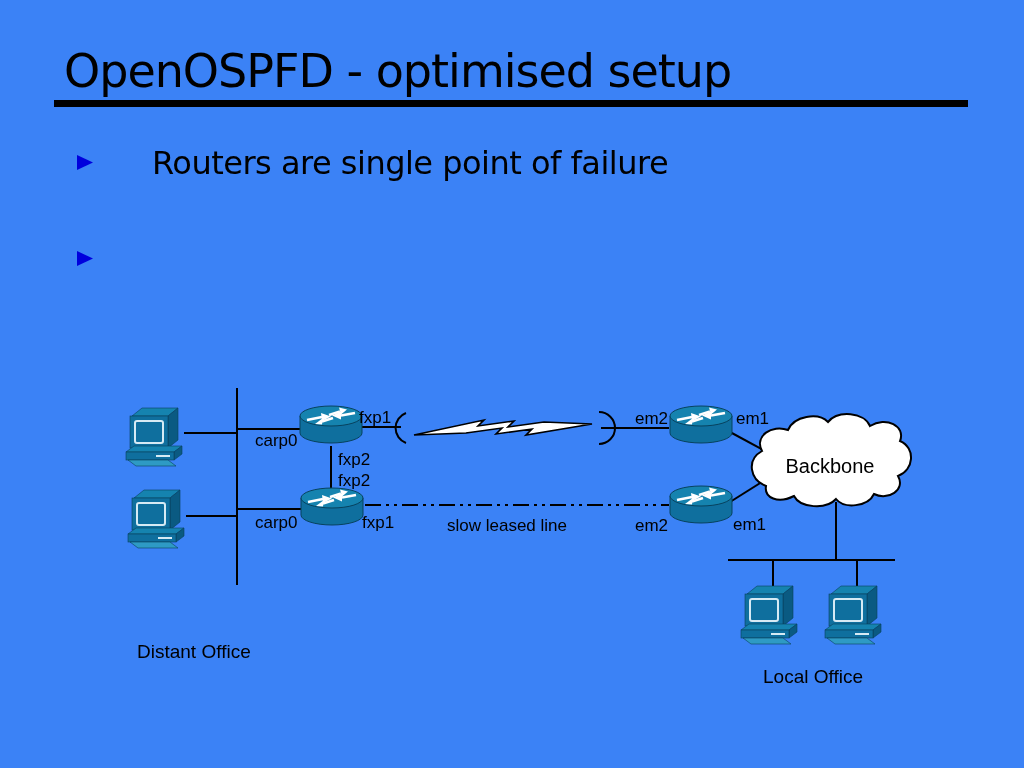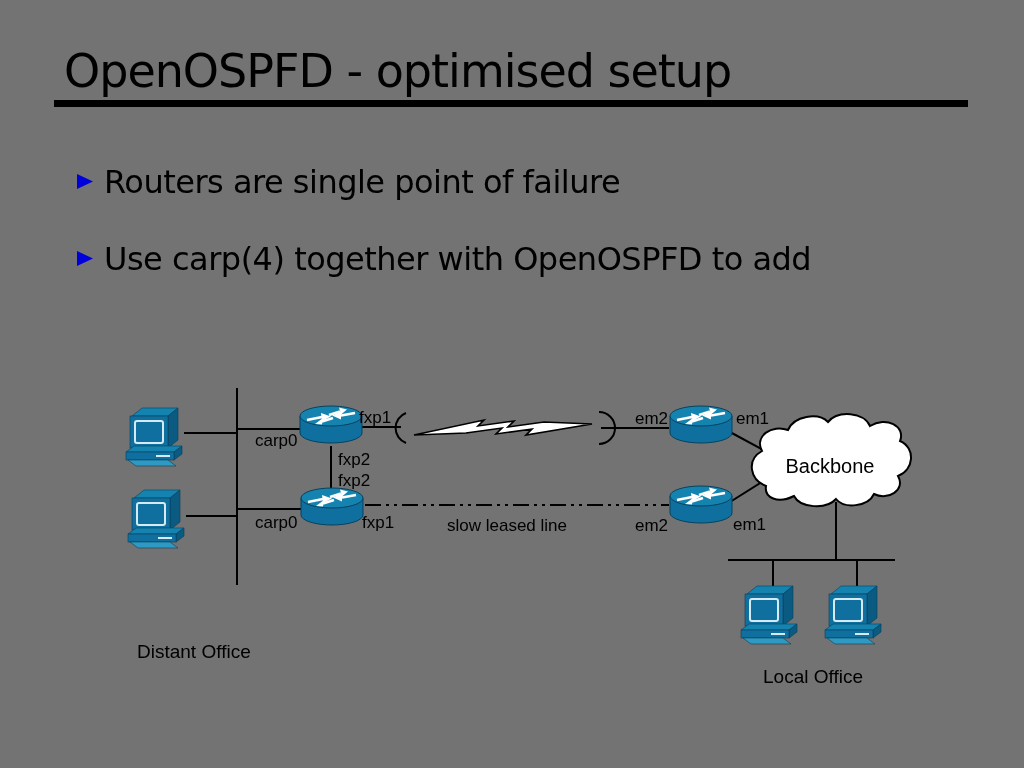--- a/index.html
+++ b/index.html
@@ -1,22 +1,22 @@
 <!DOCTYPE html>
 <html><head>
 <meta charset="utf-8">
 <style>
   html,body{margin:0;padding:0;background:#fff;}
-  .slide{position:relative;width:1024px;height:768px;background:#737373;overflow:hidden;
+  .slide{position:relative;width:1024px;height:768px;background:#3b82f6;overflow:hidden;
          font-family:"DejaVu Sans",sans-serif;color:#000;}
   .title{position:absolute;left:64px;top:44px;font-size:46px;font-weight:400;
          letter-spacing:-1px;white-space:nowrap;}
   .title-rule{position:absolute;left:54px;top:100px;width:914px;height:7px;background:#000;}
   .bullet{position:absolute;display:flex;align-items:flex-start;}
-  .bullet-1{left:76px;top:161px;}
+  .bullet-1{left:76px;top:142px;gap:48px;}
   .bullet-2{left:76px;top:238px;}
   .marker{flex:0 0 auto;margin-top:12px;margin-right:10px;}
   .btext{font-size:32px;line-height:42px;letter-spacing:-0.5px;white-space:nowrap;}
   .diagram{position:absolute;left:0;top:0;}
   .dlabel{font-family:"Liberation Sans",sans-serif;font-size:17px;fill:#000;}
   .dlabel-big{font-family:"Liberation Sans",sans-serif;font-size:20px;fill:#000;}
   .dlabel-office{font-family:"Liberation Sans",sans-serif;font-size:19px;fill:#000;}
   line,path,polyline{shape-rendering:geometricPrecision;}
 </style>
 </head>
@@ -34,21 +34,20 @@
     <div class="btext">
       <div>Routers are single point of failure</div>
     </div>
   </div>
 
   <div class="bullet bullet-2">
     <svg class="marker" width="18" height="17">
       <polygon points="1,1 17,8.5 1,16" fill="#0000DD"></polygon>
     </svg>
     <div class="btext">
-      <div>Use carp(4) together with OpenOSPFD to add</div>
     </div>
   </div>
 
   <svg class="diagram" width="1024" height="768" viewBox="0 0 1024 768">
     <defs>
       <g id="router-sym">
         <path d="M1,11 L1,28 A31,10 0 0 0 63,28 L63,11 Z" stroke="#07425E" stroke-width="1" fill="#0F6F9E"></path>
         <ellipse cx="32" cy="11" rx="31" ry="10" stroke="#07425E" stroke-width="1" fill="#1583AF"></ellipse>
         <line x1="8" y1="15" x2="23" y2="12" stroke="#fff" stroke-width="2.5"></line>
         <polygon points="22,8 32,11.5 23,16" fill="#fff"></polygon>

